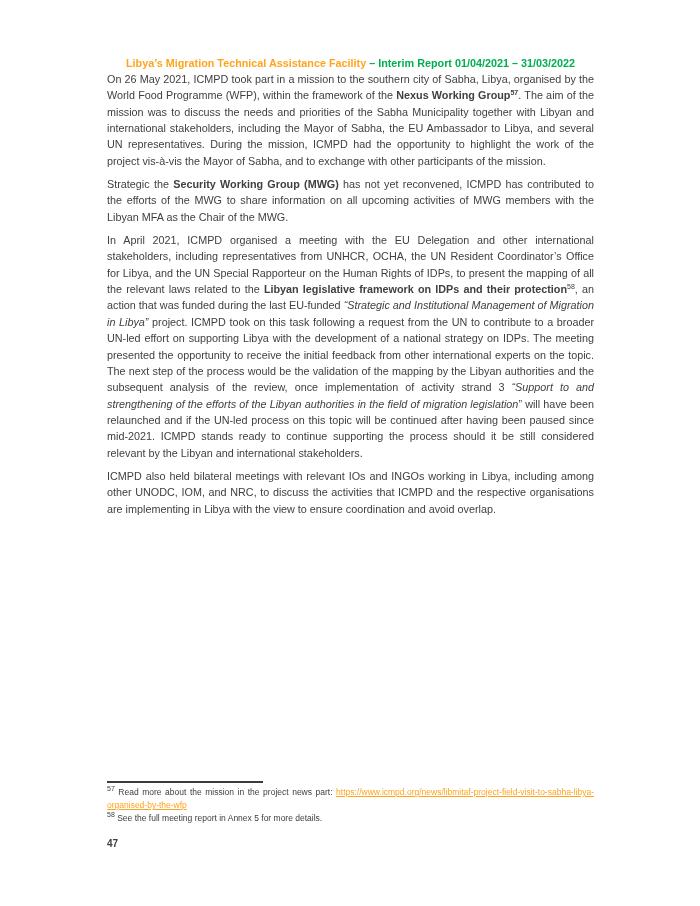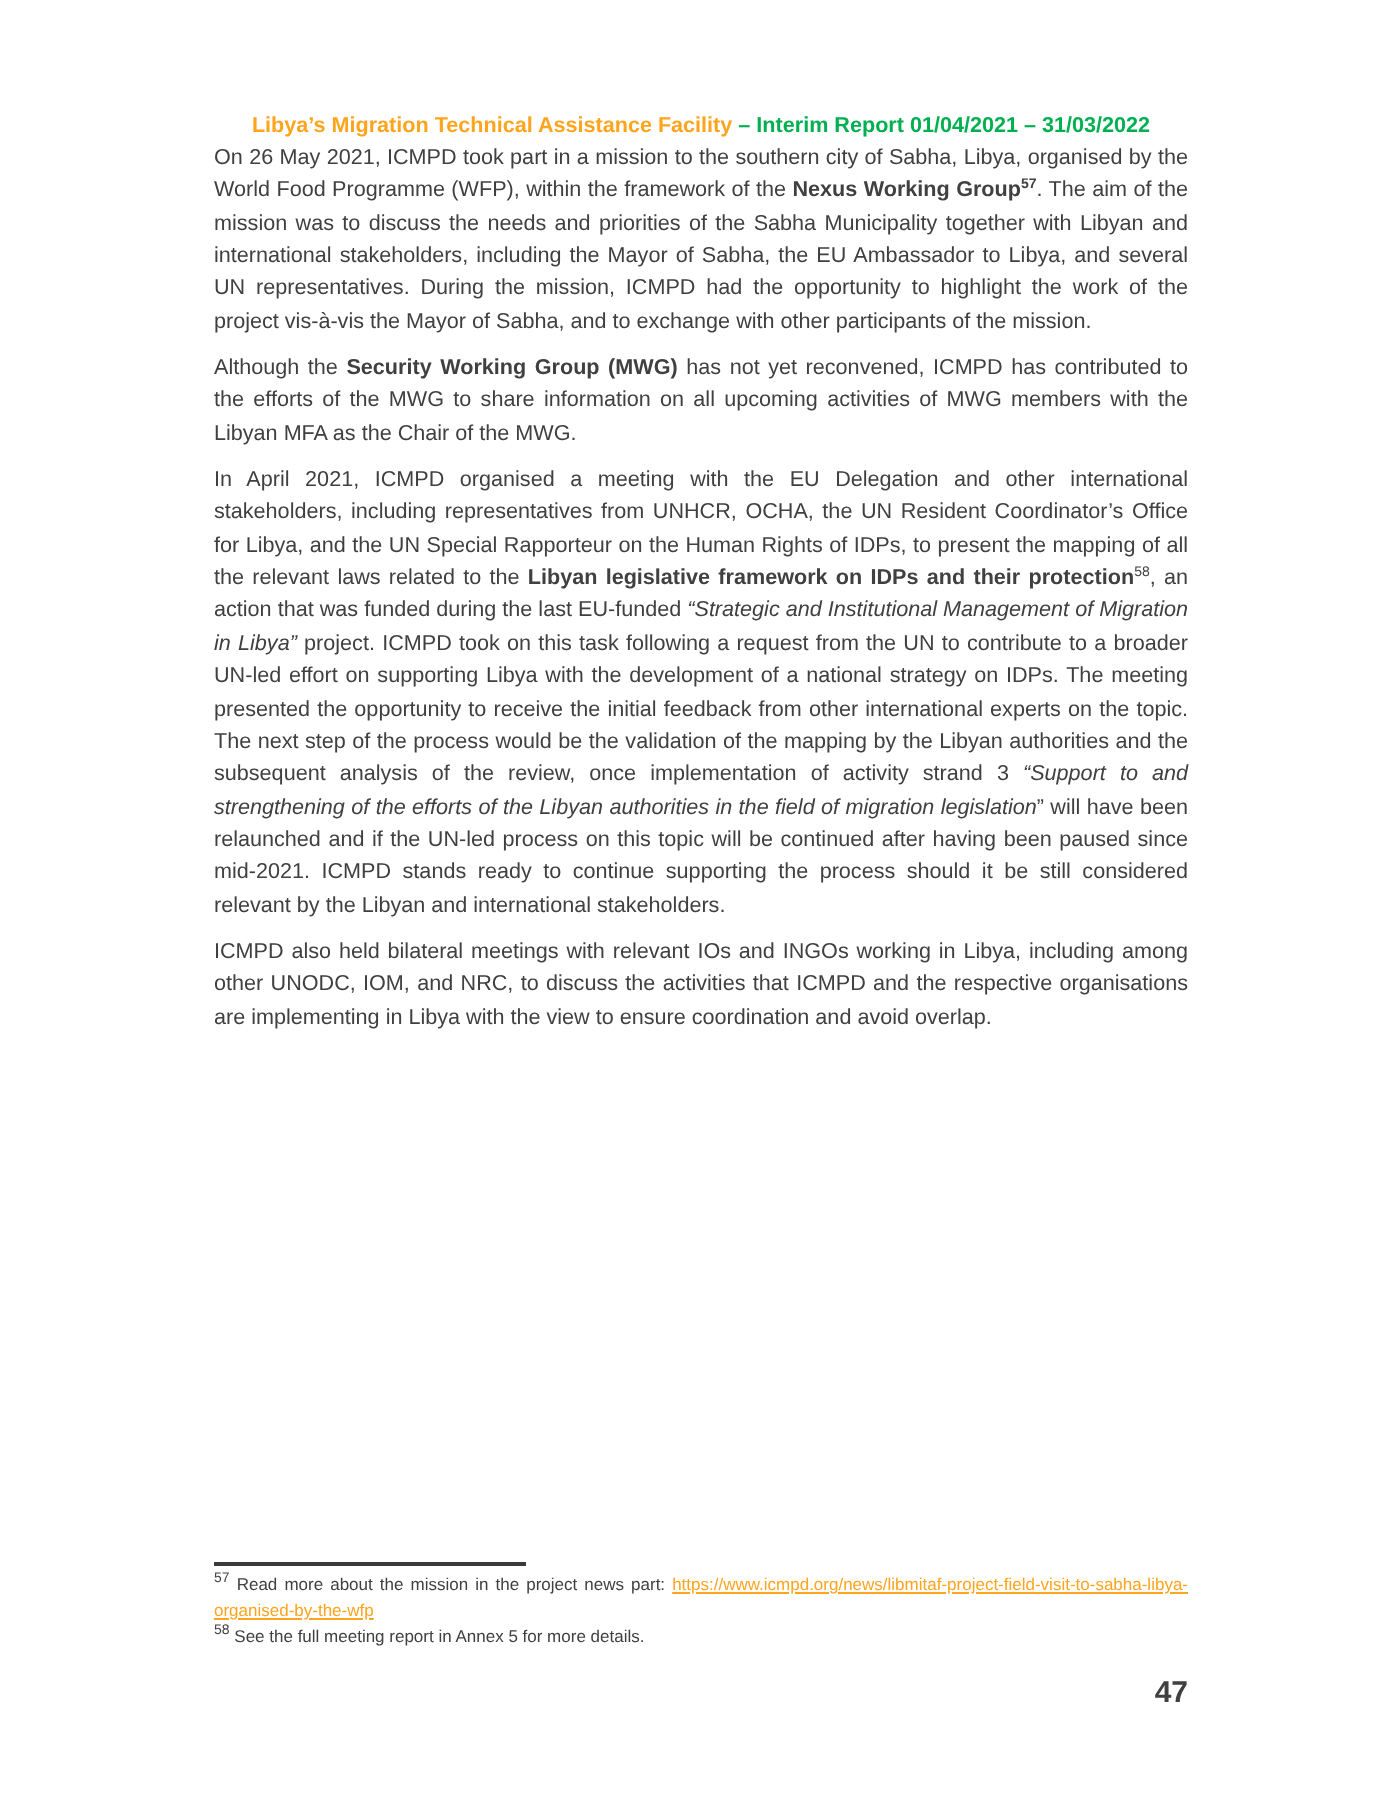--- a/index.html
+++ b/index.html
@@ -62,37 +62,37 @@
   }
   .fn-link {
     color: var(--orange, #FFA41C);
     text-decoration: underline;
   }
   .page-number {
     position: absolute;
     top: 838px;
     left: 107px;
     width: 487px;
-    text-align: right;
-    font-size: 15px;
+    text-align: left;
+    font-size: 10px;
     font-weight: bold;
   }
 </style>
 </head>
 <body>
 
 <div class="page">
 
   <div class="header">
     <span class="facility">Libya’s Migration Technical Assistance Facility </span><span class="report">– Interim Report 01/04/2021 – 31/03/2022</span>
   </div>
 
   <div class="content" id="paragraphs">
       <p><span>On 26 May 2021, ICMPD took part in a mission to the southern city of Sabha, Libya, organised by the World Food Programme (WFP), within the framework of the </span><span class="b">Nexus Working Group</span><span class="b sup">57</span><span>. The aim of the mission was to discuss the needs and priorities of the Sabha Municipality together with Libyan and international stakeholders, including the Mayor of Sabha, the EU Ambassador to Libya, and several UN representatives. During the mission, ICMPD had the opportunity to highlight the work of the project vis-à-vis the Mayor of Sabha, and to exchange with other participants of the mission.</span></p>
-      <p><span>Although the </span><span class="b">Security Working Group (MWG)</span><span> has not yet reconvened, ICMPD has contributed to the efforts of the MWG to share information on all upcoming activities of MWG members with the Libyan MFA as the Chair of the MWG.</span></p>
+      <p><span>Strategic the </span><span class="b">Security Working Group (MWG)</span><span> has not yet reconvened, ICMPD has contributed to the efforts of the MWG to share information on all upcoming activities of MWG members with the Libyan MFA as the Chair of the MWG.</span></p>
       <p><span>In April 2021, ICMPD organised a meeting with the EU Delegation and other international stakeholders, including representatives from UNHCR, OCHA, the UN Resident Coordinator’s Office for Libya, and the UN Special Rapporteur on the Human Rights of IDPs, to present the mapping of all the relevant laws related to the </span><span class="b">Libyan legislative framework on IDPs and their protection</span><span class="sup">58</span><span>, an action that was funded during the last EU-funded </span><span class="i">“Strategic and Institutional Management of Migration in Libya”</span><span> project. ICMPD took on this task following a request from the UN to contribute to a broader UN-led effort on supporting Libya with the development of a national strategy on IDPs. The meeting presented the opportunity to receive the initial feedback from other international experts on the topic. The next step of the process would be the validation of the mapping by the Libyan authorities and the subsequent analysis of the review, once implementation of activity strand 3 </span><span class="i">“Support to and strengthening of the efforts of the Libyan authorities in the field of migration legislation</span><span>” will have been relaunched and if the UN-led process on this topic will be continued after having been paused since mid-2021. ICMPD stands ready to continue supporting the process should it be still considered relevant by the Libyan and international stakeholders.</span></p>
       <p><span>ICMPD also held bilateral meetings with relevant IOs and INGOs working in Libya, including among other UNODC, IOM, and NRC, to discuss the activities that ICMPD and the respective organisations are implementing in Libya with the view to ensure coordination and avoid overlap.</span></p>
     </div>
 
   <div class="footer">
     <div class="fn-sep"></div>
     <div id="footnotes">
         <div class="footnote"><span class="sup">57</span><span> Read more about the mission in the project news part: </span><a href="#" class="fn-link">https://www.icmpd.org/news/libmitaf-project-field-visit-to-sabha-libya-organised-by-the-wfp</a></div>
         <div class="footnote"><span class="sup">58</span><span> See the full meeting report in Annex 5 for more details.</span></div>
       </div>

